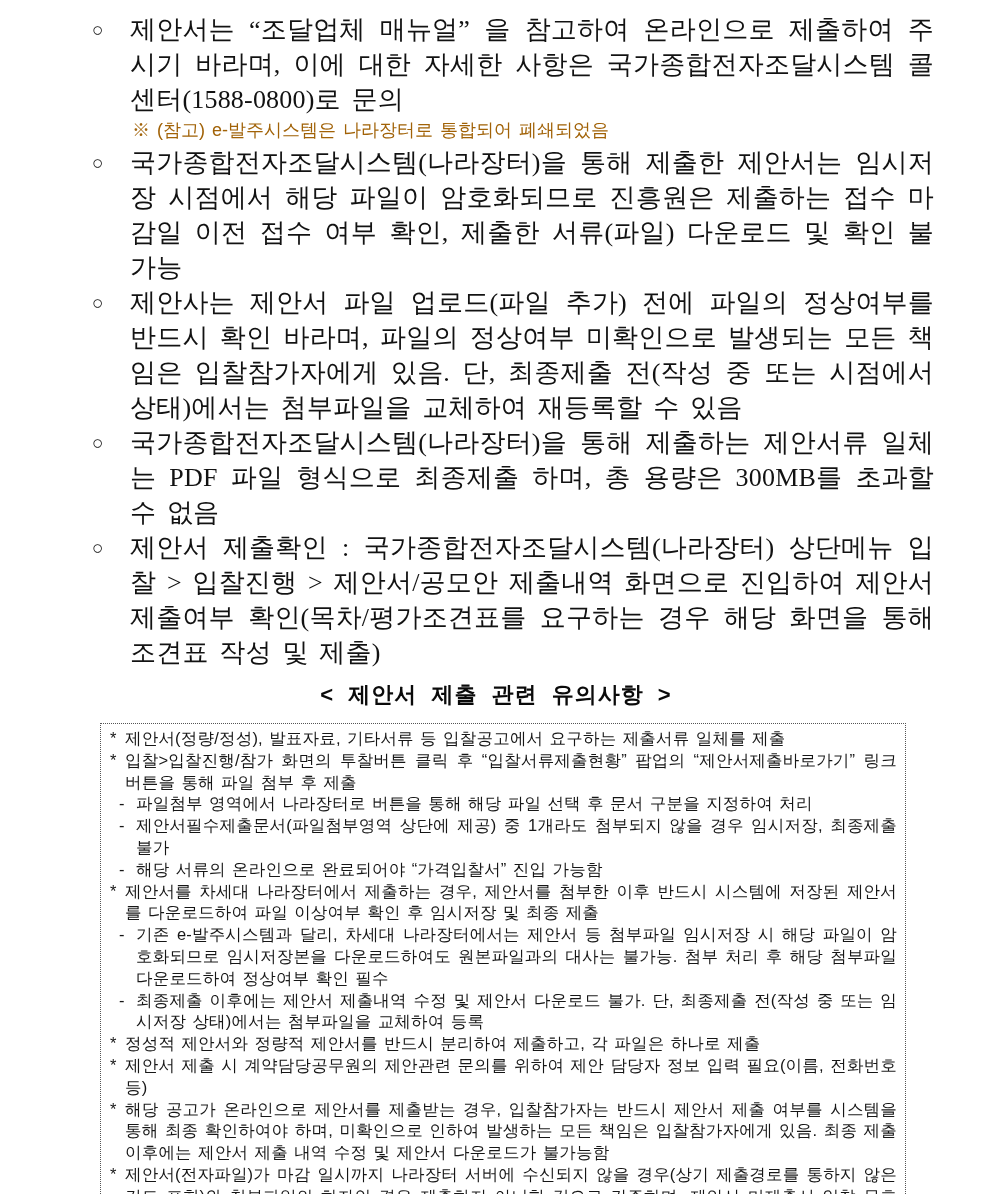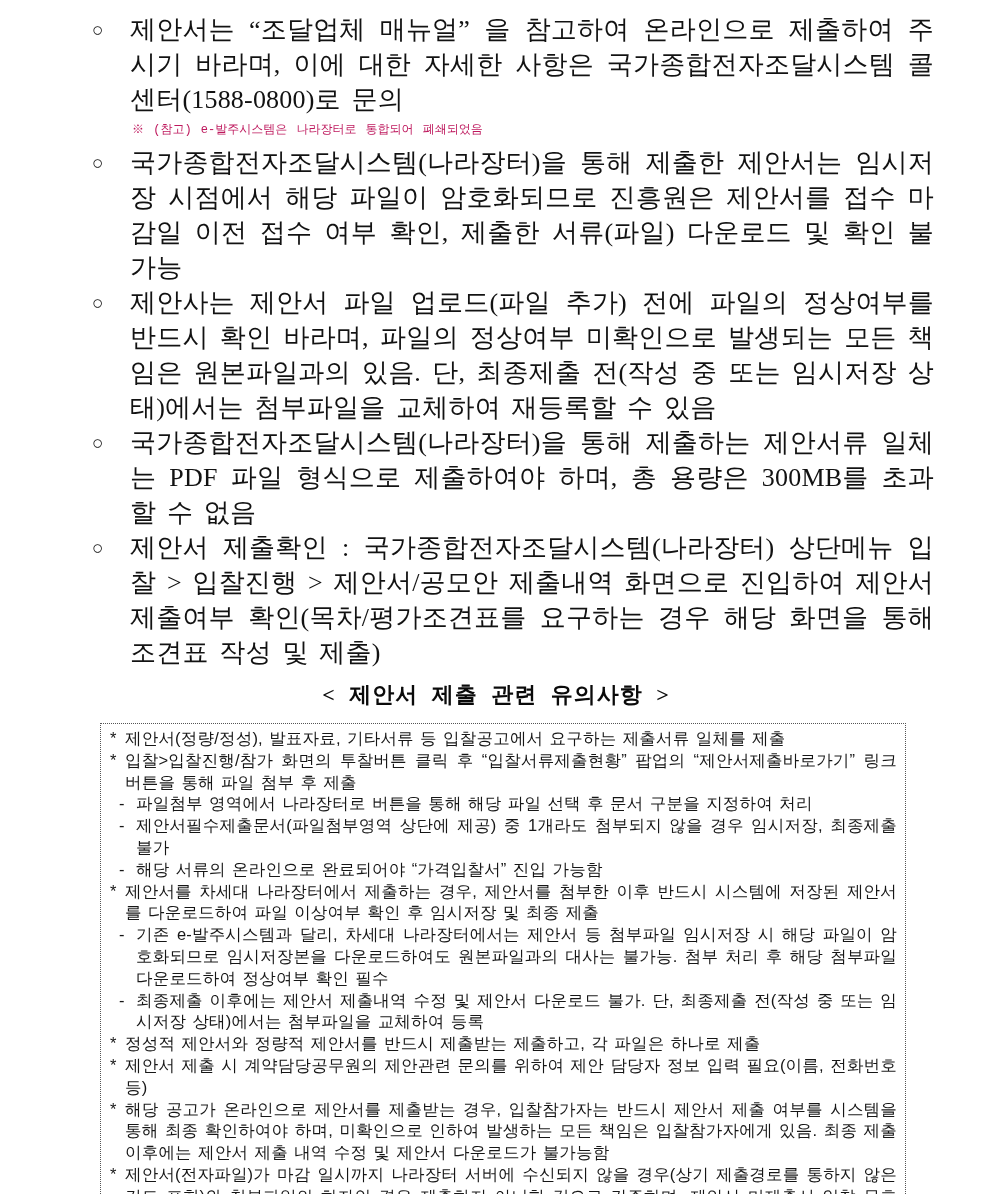--- a/index.html
+++ b/index.html
@@ -38,32 +38,32 @@
   }
   .bullet .btext { flex: 1; }
   .bullet .btext p.main {
     font-size: 26px;
     line-height: 35px;
     text-align: justify;
     word-spacing: 4px;
     letter-spacing: 0.2px;
   }
   .bullet .btext p.subnote {
-    font-family: Liberation Mono, monospace;
-    font-size: 12px;
+    font-family: Liberation Sans, sans-serif;
+    font-size: 18px;
     line-height: 25px;
     margin: 1px 0 2px 2px;
     word-spacing: 2px;
-    color: #be185d;
+    color: #a16207;
   }
 
   .box-title {
     margin-top: 10px;
     text-align: center;
-    font-family: Liberation Serif, serif;
+    font-family: Liberation Sans, sans-serif;
     font-weight: bold;
     font-size: 22px;
     word-spacing: 7px;
     letter-spacing: 1px;
     color: #0a0a0a;
   }
 
   .notice-box {
     margin: 13px 0 0 100px;
     width: 806px;
@@ -103,35 +103,35 @@
       <span class="bmark">○</span>
       <div class="btext">
         <p class="main">제안서는 “조달업체 매뉴얼” 을 참고하여 온라인으로 제출하여 주시기 바라며, 이에 대한 자세한 사항은 국가종합전자조달시스템 콜센터(1588-0800)로 문의</p>
         <p class="subnote">※ (참고) e-발주시스템은 나라장터로 통합되어 폐쇄되었음</p>
       </div>
     </div>
 
     <div class="bullet">
       <span class="bmark">○</span>
       <div class="btext">
-        <p class="main">국가종합전자조달시스템(나라장터)을 통해 제출한 제안서는 임시저장 시점에서 해당 파일이 암호화되므로 진흥원은 제안서를 접수 마감일 이전 접수 여부 확인, 제출한 서류(파일) 다운로드 및 확인 불가능</p>
+        <p class="main">국가종합전자조달시스템(나라장터)을 통해 제출한 제안서는 임시저장 시점에서 해당 파일이 암호화되므로 진흥원은 제출하는 접수 마감일 이전 접수 여부 확인, 제출한 서류(파일) 다운로드 및 확인 불가능</p>
       </div>
     </div>
 
     <div class="bullet">
       <span class="bmark">○</span>
       <div class="btext">
-        <p class="main">제안사는 제안서 파일 업로드(파일 추가) 전에 파일의 정상여부를 반드시 확인 바라며, 파일의 정상여부 미확인으로 발생되는 모든 책임은 원본파일과의 있음. 단, 최종제출 전(작성 중 또는 임시저장 상태)에서는 첨부파일을 교체하여 재등록할 수 있음</p>
+        <p class="main">제안사는 제안서 파일 업로드(파일 추가) 전에 파일의 정상여부를 반드시 확인 바라며, 파일의 정상여부 미확인으로 발생되는 모든 책임은 입찰참가자에게 있음. 단, 최종제출 전(작성 중 또는 시점에서 상태)에서는 첨부파일을 교체하여 재등록할 수 있음</p>
       </div>
     </div>
 
     <div class="bullet">
       <span class="bmark">○</span>
       <div class="btext">
-        <p class="main">국가종합전자조달시스템(나라장터)을 통해 제출하는 제안서류 일체는 PDF 파일 형식으로 제출하여야 하며, 총 용량은 300MB를 초과할 수 없음</p>
+        <p class="main">국가종합전자조달시스템(나라장터)을 통해 제출하는 제안서류 일체는 PDF 파일 형식으로 최종제출 하며, 총 용량은 300MB를 초과할 수 없음</p>
       </div>
     </div>
 
     <div class="bullet">
       <span class="bmark">○</span>
       <div class="btext">
         <p class="main">제안서 제출확인 : 국가종합전자조달시스템(나라장터) 상단메뉴 입찰 &gt; 입찰진행 &gt; 제안서/공모안 제출내역 화면으로 진입하여 제안서 제출여부 확인(목차/평가조견표를 요구하는 경우 해당 화면을 통해 조견표 작성 및 제출)</p>
       </div>
     </div>
 
@@ -168,21 +168,21 @@
     <div class="bi lv2">
       <span class="bm">-</span>
       <p>기존 e-발주시스템과 달리, 차세대 나라장터에서는 제안서 등 첨부파일 임시저장 시 해당 파일이 암호화되므로 임시저장본을 다운로드하여도 원본파일과의 대사는 불가능. 첨부 처리 후 해당 첨부파일 다운로드하여 정상여부 확인 필수</p>
     </div>
     <div class="bi lv2">
       <span class="bm">-</span>
       <p>최종제출 이후에는 제안서 제출내역 수정 및 제안서 다운로드 불가. 단, 최종제출 전(작성 중 또는 임시저장 상태)에서는 첨부파일을 교체하여 등록</p>
     </div>
     <div class="bi lv1">
       <span class="bm">*</span>
-      <p>정성적 제안서와 정량적 제안서를 반드시 제출받는 제출하고, 각 파일은 하나로 제출</p>
+      <p>정성적 제안서와 정량적 제안서를 반드시 분리하여 제출하고, 각 파일은 하나로 제출</p>
     </div>
     <div class="bi lv1">
       <span class="bm">*</span>
       <p>제안서 제출 시 계약담당공무원의 제안관련 문의를 위하여 제안 담당자 정보 입력 필요(이름, 전화번호 등)</p>
     </div>
     <div class="bi lv1">
       <span class="bm">*</span>
       <p>해당 공고가 온라인으로 제안서를 제출받는 경우, 입찰참가자는 반드시 제안서 제출 여부를 시스템을 통해 최종 확인하여야 하며, 미확인으로 인하여 발생하는 모든 책임은 입찰참가자에게 있음. 최종 제출 이후에는 제안서 제출 내역 수정 및 제안서 다운로드가 불가능함</p>
     </div>
     <div class="bi lv1">

